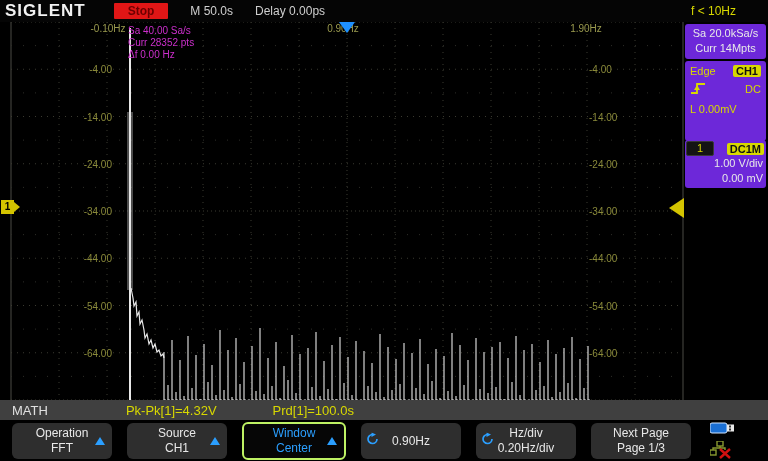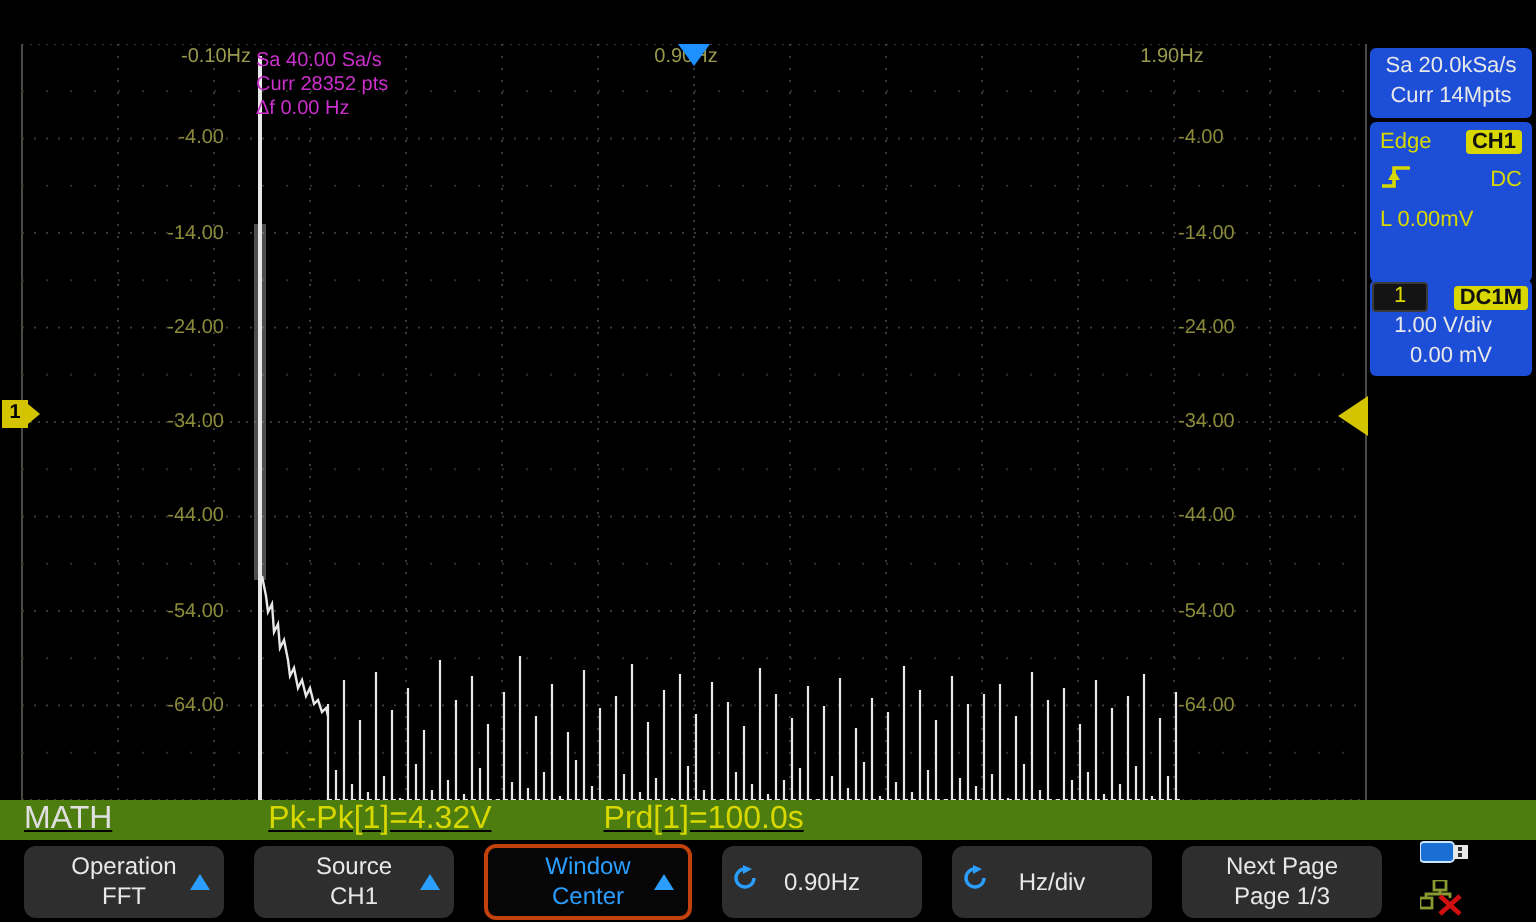--- a/index.html
+++ b/index.html
@@ -29,58 +29,65 @@
       border-left:8px solid transparent;border-right:8px solid transparent;border-top:11px solid #1e90ff;}
   .trig-level-marker{position:absolute;right:0;top:176px;width:0;height:0;
       border-top:10px solid transparent;border-bottom:10px solid transparent;border-right:15px solid #d4c400;}
   .ch1-marker{position:absolute;left:1px;top:178px;width:13px;height:14px;background:#d4c400;
       color:#000;font-size:10px;font-weight:bold;text-align:center;line-height:14px;}
   .ch1-marker::after{content:"";position:absolute;left:13px;top:2px;width:0;height:0;
       border-top:5px solid transparent;border-bottom:5px solid transparent;border-left:6px solid #d4c400;}
 
   
   .sidebar{position:absolute;left:685px;top:22px;width:83px;height:378px;}
-  .sb-box{position:absolute;left:0;width:81px;background:#1d4ed8;border-radius:3px;}
+  .sb-box{position:absolute;left:0;width:81px;background:#6d28d9;border-radius:3px;}
   .acq-box{top:2px;height:33px;color:#e8e8e8;font-size:11px;text-align:center;line-height:15px;padding-top:2px;}
   .trig-box{top:39px;height:80px;color:#d8d800;font-size:11px;}
   .trig-row{display:flex;align-items:center;justify-content:space-between;padding:4px 5px 0 5px;}
   .src-badge{background:#d8d800;color:#111;font-weight:bold;border-radius:2px;padding:0 3px;font-size:11px;}
   .trig-level{padding:6px 5px 0 5px;}
   .chan-box{top:118px;height:48px;color:#e8e8e8;font-size:11px;}
   .chan-head{display:flex;align-items:center;justify-content:space-between;}
   .chan-num{background:#141414;border:1px solid #3a3a3a;border-radius:2px;color:#d8d800;
       width:26px;text-align:center;font-size:11px;line-height:13px;margin:1px 0 0 1px;}
   .cpl-badge{background:#d8d800;color:#111;font-weight:bold;border-radius:2px;padding:0 3px;
       font-size:11px;margin:1px 2px 0 0;}
-  .chan-val{text-align:right;padding-right:20px;line-height:15px;}
-
-  
-  .statusrow{position:absolute;left:0;top:400px;width:768px;height:20px;background:#4d7c0f;
-      display:flex;align-items:center;font-size:16px;text-decoration:underline;}
+  .chan-val{text-align:right;padding-right:3px;line-height:15px;}
+
+  
+  .statusrow{position:absolute;left:0;top:400px;width:768px;height:20px;background:#404040;
+      display:flex;align-items:center;font-size:13px;}
   .math-label{color:#e0e0e0;margin-left:12px;}
   .meas1{color:#d8d800;margin-left:78px;}
   .meas2{color:#d8d800;margin-left:56px;}
 
   
   .menurow{position:absolute;left:0;top:421px;width:768px;height:40px;display:flex;
       align-items:center;padding:0 0 0 12px;box-sizing:border-box;gap:15px;}
   .menu-btn{position:relative;width:100px;height:36px;background:#2e2e2e;border-radius:6px;
       color:#e8e8e8;font-size:12px;text-align:center;display:flex;flex-direction:column;
       justify-content:center;line-height:15px;flex:none;}
-  .menu-btn.active{background:#060606;border:2px solid #c2410c;color:#2b9fff;width:100px;height:34px;}
+  .menu-btn.active{background:#060606;border:2px solid #bef264;color:#2b9fff;width:100px;height:34px;}
   .mb-arrow{position:absolute;right:7px;top:50%;transform:translateY(-50%);width:0;height:0;
       border-left:5px solid transparent;border-right:5px solid transparent;border-bottom:8px solid #2b9fff;}
   .mb-knob{position:absolute;left:5px;top:50%;transform:translateY(-50%);}
   .menu-icons{margin-left:4px;display:flex;flex-direction:column;gap:3px;align-items:flex-start;}
 </style>
 </head>
 <body>
 
 <div class="screen">
 
+  <div class="topbar">
+    <span class="brand">SIGLENT</span>
+    <span class="stop-badge">Stop</span>
+    <span class="tb-text">M 50.0s</span>
+    <span class="tb-text">Delay 0.00ps</span>
+    <span class="tb-right">f &lt; 10Hz</span>
+  </div>
 
   <div class="plot">
     <svg id="plot-svg" width="684" height="378" viewBox="0 0 684 378">
         <line x1="11" y1="0" x2="11" y2="378" stroke="#4a4a44" stroke-width="1" stroke-dasharray="none"></line>
         <line x1="59" y1="0" x2="59" y2="378" stroke="#3a3a30" stroke-width="1" stroke-dasharray="1,5"></line>
         <line x1="107" y1="0" x2="107" y2="378" stroke="#3a3a30" stroke-width="1" stroke-dasharray="1,5"></line>
         <line x1="155" y1="0" x2="155" y2="378" stroke="#3a3a30" stroke-width="1" stroke-dasharray="1,5"></line>
         <line x1="203" y1="0" x2="203" y2="378" stroke="#3a3a30" stroke-width="1" stroke-dasharray="1,5"></line>
         <line x1="251" y1="0" x2="251" y2="378" stroke="#3a3a30" stroke-width="1" stroke-dasharray="1,5"></line>
         <line x1="299" y1="0" x2="299" y2="378" stroke="#3a3a30" stroke-width="1" stroke-dasharray="1,5"></line>
@@ -212,20 +219,21 @@
       <div>0.90Hz</div>
     </div>
     <div class="menu-btn">
       <span class="mb-knob">
         <svg width="13" height="13" viewBox="0 0 13 13">
           <path d="M11 6.5 A4.5 4.5 0 1 1 6.5 2" fill="none" stroke="#2b9fff" stroke-width="1.7"></path>
           <polygon points="5.5,0 10,2 5.5,4.5" fill="#2b9fff"></polygon>
         </svg>
       </span>
       <div>Hz/div</div>
+      <div>0.20Hz/div</div>
     </div>
     <div class="menu-btn">
       <div>Next Page</div>
       <div>Page 1/3</div>
     </div>
     <div class="menu-icons">
       <span>
         <svg width="26" height="12" viewBox="0 0 26 12">
           <rect x="0" y="1" width="17" height="10" rx="2" fill="#1a6fd4" stroke="#cfe4ff" stroke-width="1"></rect>
           <rect x="17" y="2.5" width="7" height="7" fill="#e8e8e8"></rect>

